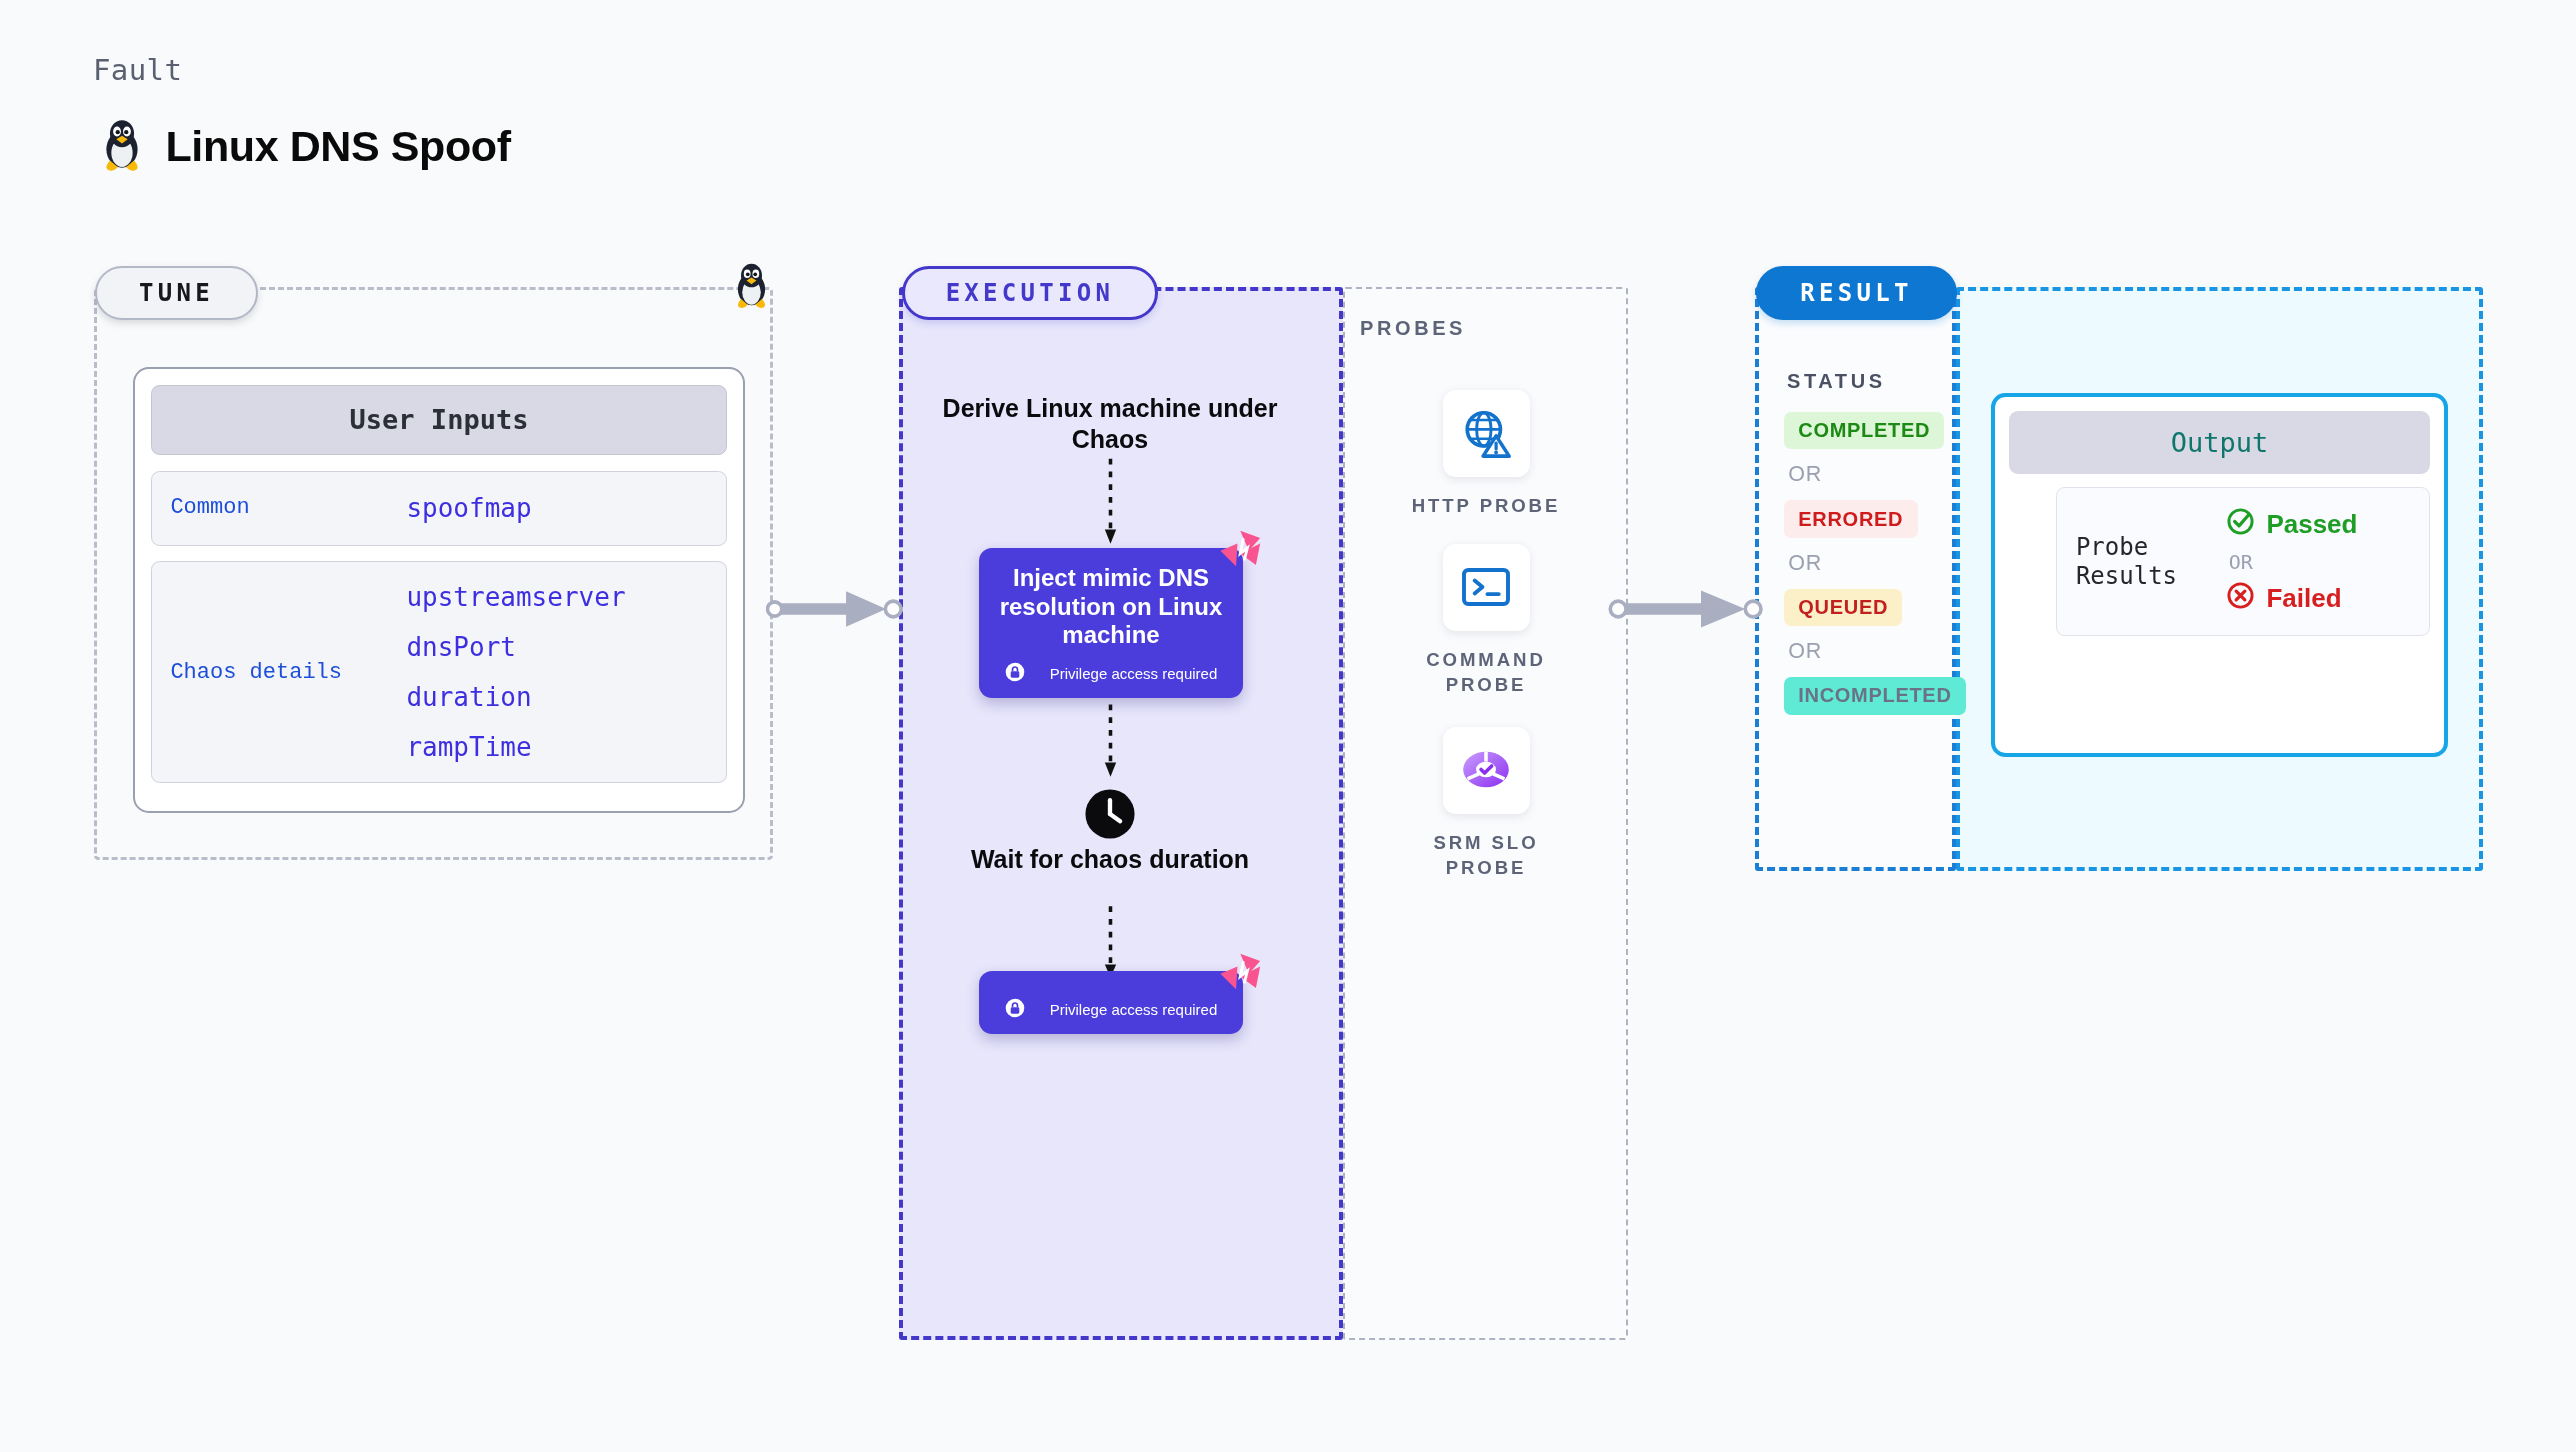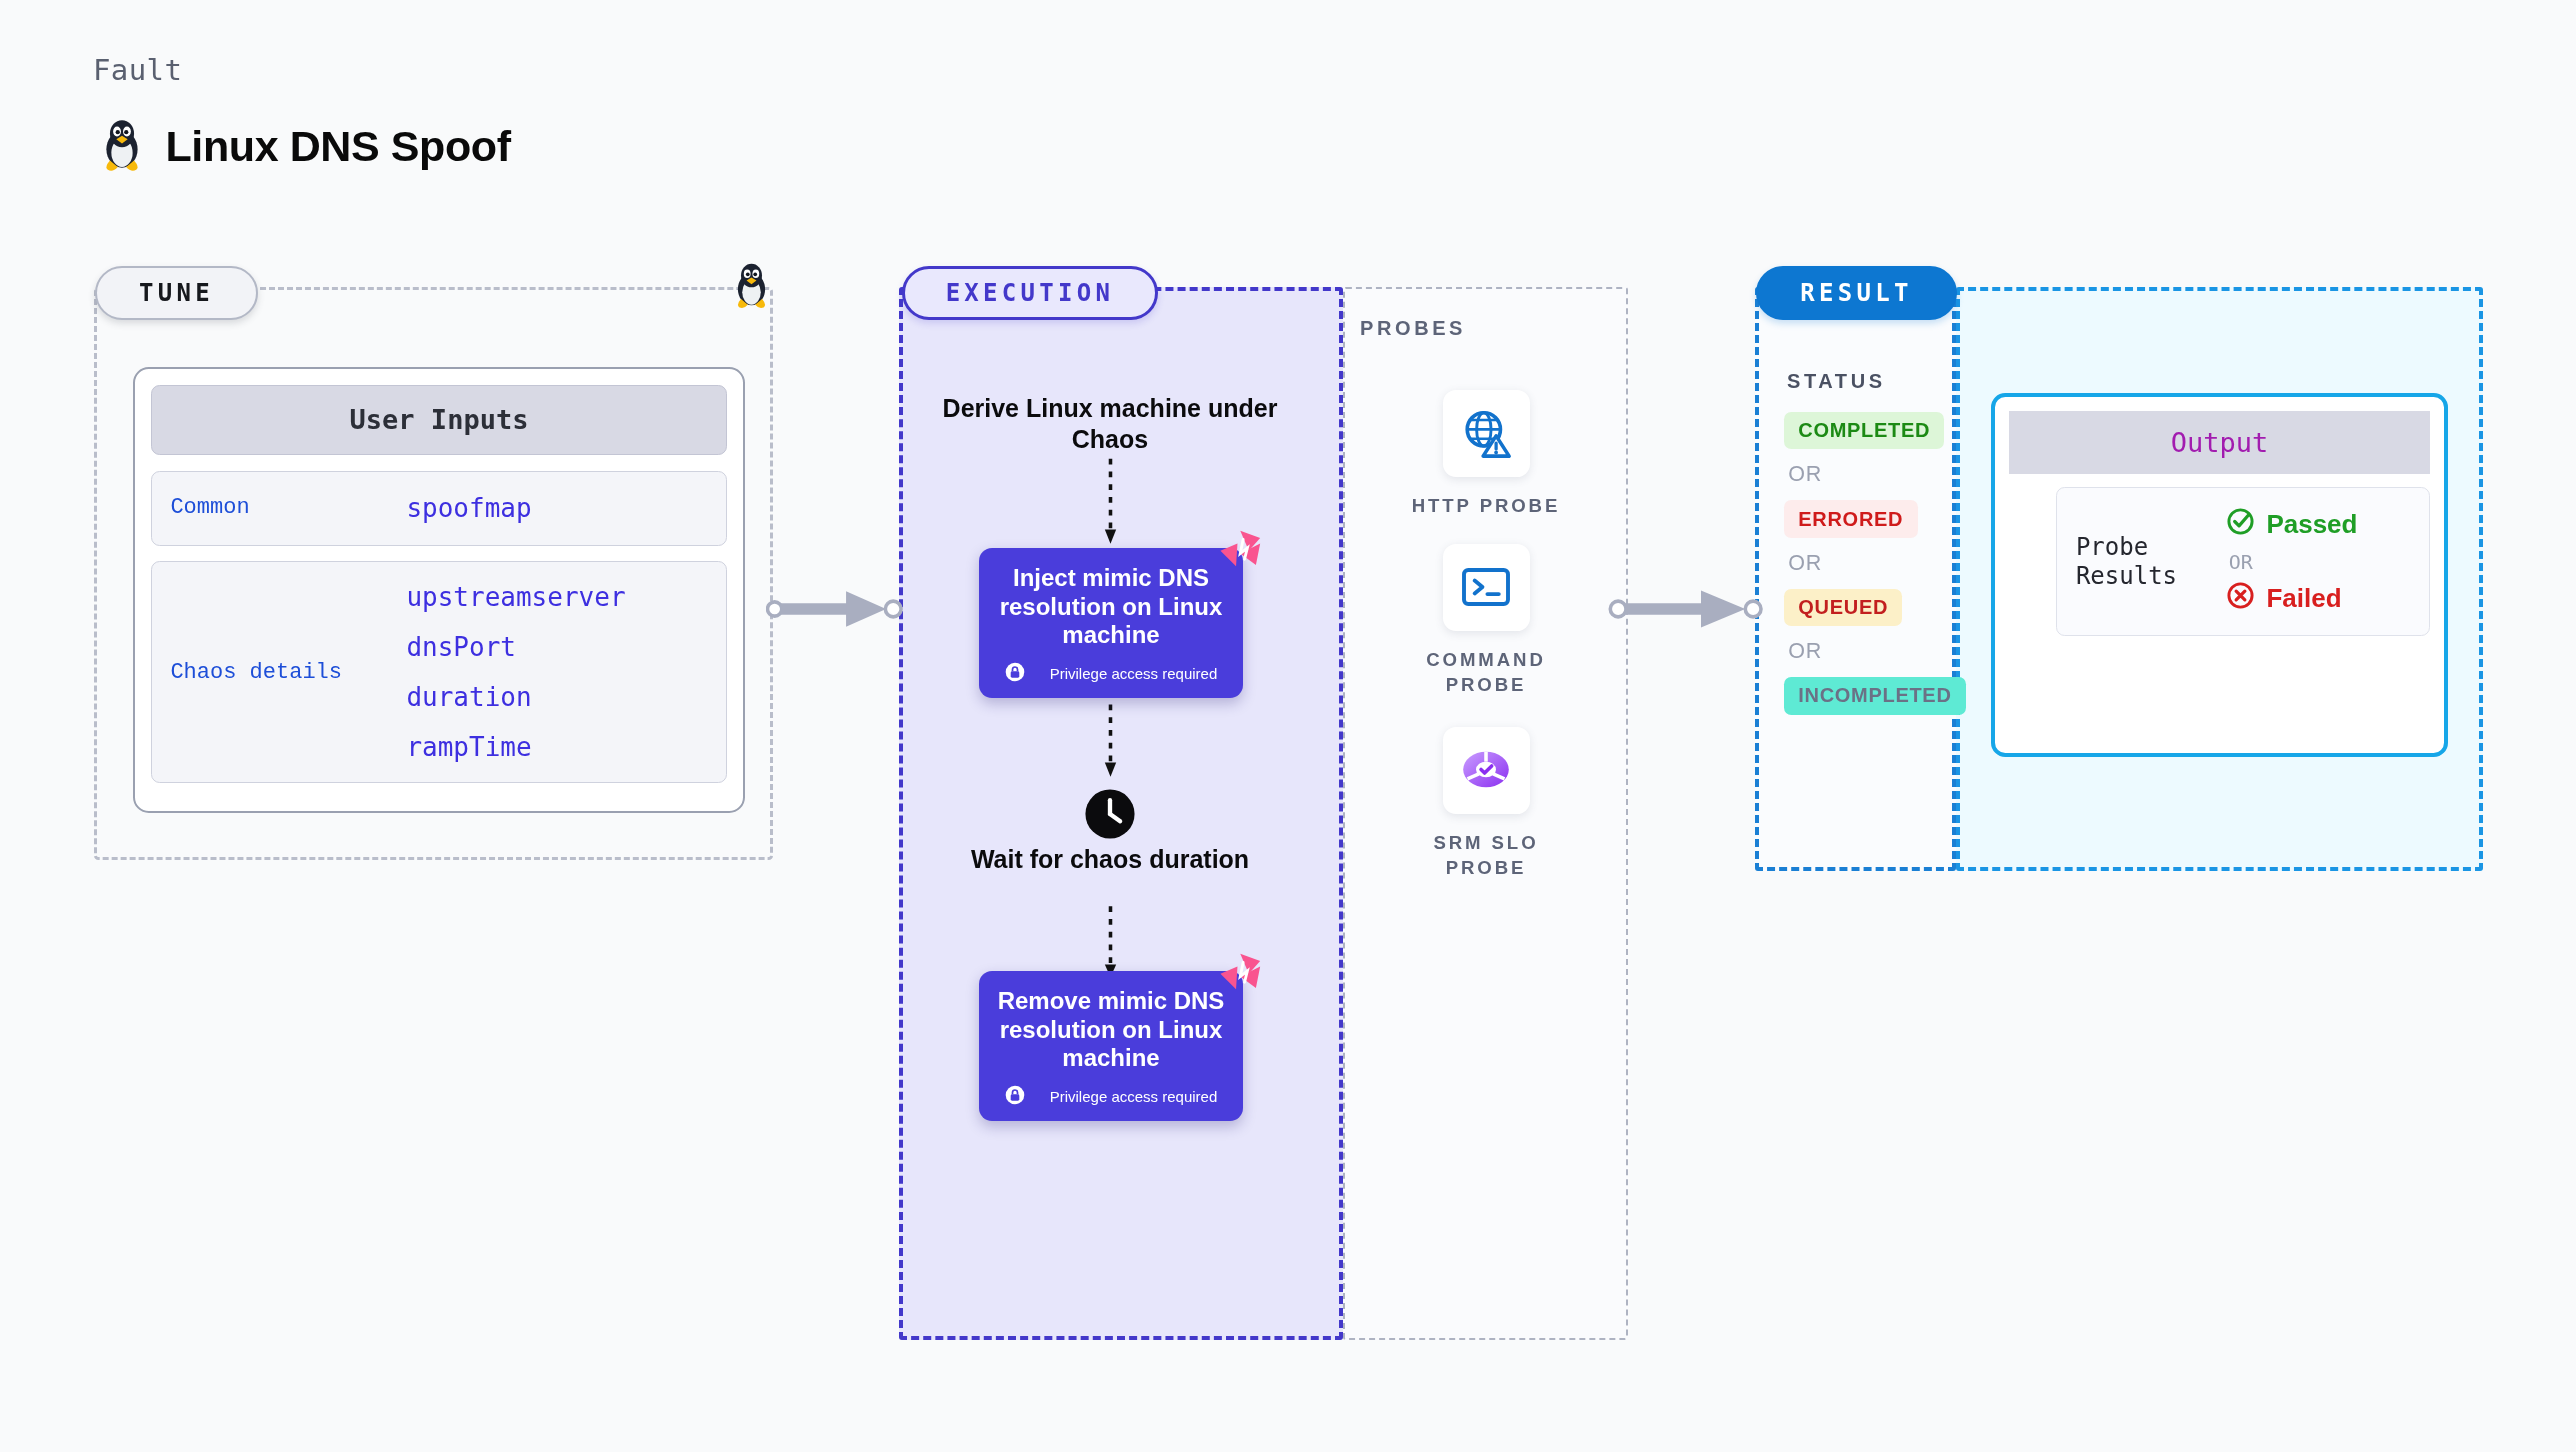--- a/index.html
+++ b/index.html
@@ -346,27 +346,27 @@
     height: 364px;
     background: #ffffff;
     border: 4.3px solid #16a6e8;
     border-radius: 14.3px;
     box-sizing: border-box;
     padding: 14.3px;
   }
   #output-header {
     height: 63px;
     background: #d8d9e4;
-    border-radius: 0;
+    border-radius: 9px;
     display: flex;
     align-items: center;
     justify-content: center;
     font-family: "DejaVu Sans Mono", monospace;
     font-size: 27px;
-    color: #a21caf;
+    color: #0f766e;
   }
   .output-row {
     margin-top: 13px;
     background: #fafbfe;
     border: 1.4px solid #dfe2eb;
     border-radius: 8.6px;
     box-sizing: border-box;
     padding: 0 18.6px;
     display: flex;
     align-items: center;
@@ -531,21 +531,20 @@
 
 <div class="exec-node" id="node-remove">
   <span class="chaos-flag">
     <svg width="44" height="42" viewBox="0 0 62 58">
       <path d="M30 2 L58 12 L42 30 z" fill="#f9548f"></path>
       <path d="M58 20 L52 50 L30 34 z" fill="#f9548f"></path>
       <path d="M24 52 L2 30 L26 20 z" fill="#f9548f"></path>
       <path d="M34 14 L30 34 L40 26 L36 42" stroke="#ffffff" stroke-width="4" fill="none" stroke-linecap="round"></path>
     </svg>
   </span>
-  <div class="exec-node-title">Remove mimic DNS resolution on Linux machine</div>
   <div class="exec-node-priv">
     <span>
       <svg width="20" height="20" viewBox="0 0 28 28">
         <circle cx="14" cy="14" r="13" fill="#ffffff"></circle>
         <rect x="8" y="13" width="12" height="9" rx="2" fill="#4a3ddb"></rect>
         <path d="M10.5 13 v-2.5 a3.5 3.5 0 0 1 7 0 V13" stroke="#4a3ddb" stroke-width="2.4" fill="none"></path>
       </svg>
     </span>
     <span>Privilege access required</span>
   </div>

